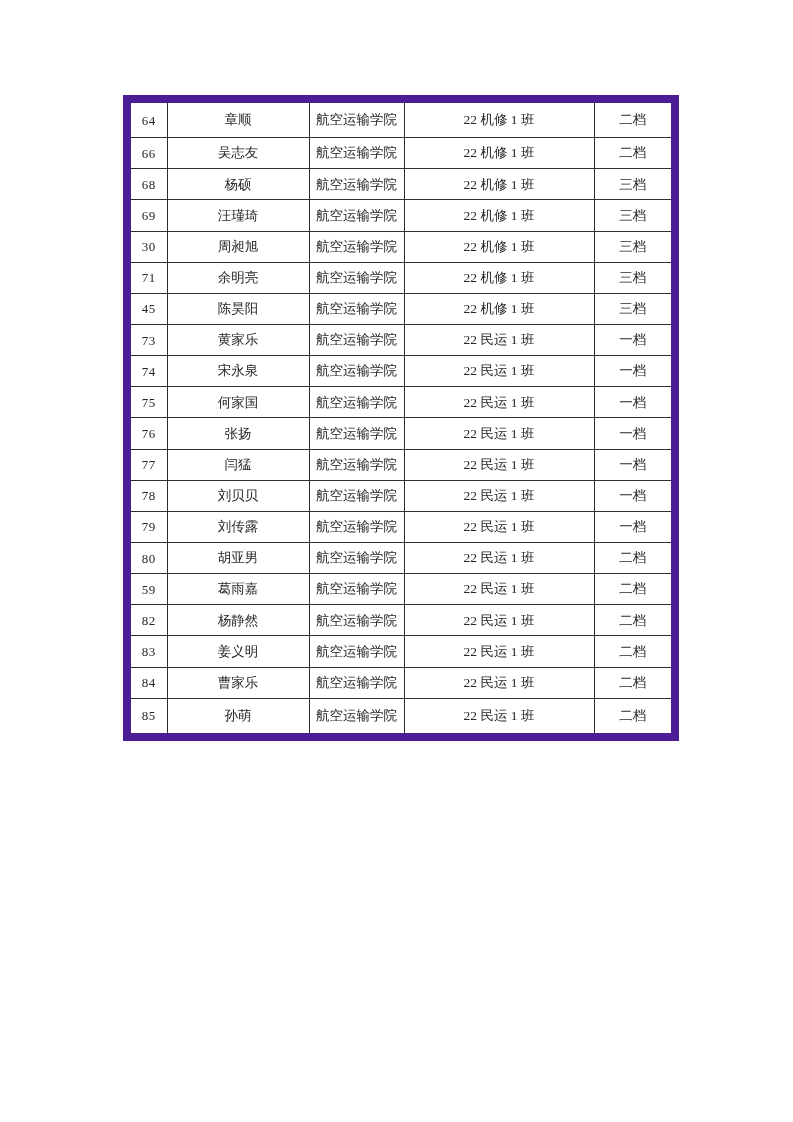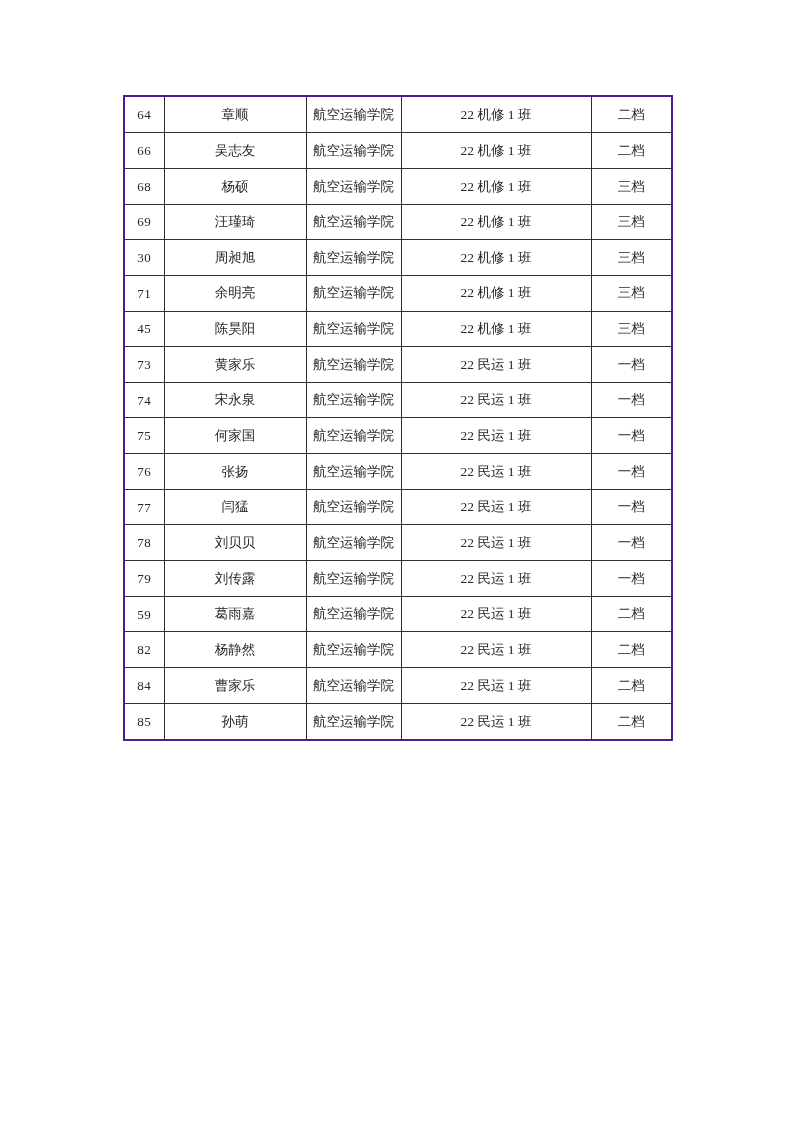--- a/index.html
+++ b/index.html
@@ -17,21 +17,21 @@
     color: #262626;
   }
   table.roster {
     position: absolute;
     left: 123px;
     top: 95px;
     width: 548px;
     height: 646px;
     border-collapse: collapse;
     table-layout: fixed;
-    border: 2px solid #4c1d95;
+    border: 8px solid #4c1d95;
   }
   table.roster td {
     border: 1px solid #2e2e2e;
     text-align: center;
     vertical-align: middle;
     font-size: 13.5px;
     line-height: 1;
     padding: 0;
     overflow: hidden;
     white-space: nowrap;
@@ -147,29 +147,43 @@
           <td>一档</td>
         </tr>
         <tr>
           <td class="num">79</td>
           <td>刘传露</td>
           <td>航空运输学院</td>
           <td>22 民运 1 班</td>
           <td>一档</td>
         </tr>
         <tr>
+          <td class="num">80</td>
+          <td>胡亚男</td>
+          <td>航空运输学院</td>
+          <td>22 民运 1 班</td>
+          <td>二档</td>
+        </tr>
+        <tr>
           <td class="num">59</td>
           <td>葛雨嘉</td>
           <td>航空运输学院</td>
           <td>22 民运 1 班</td>
           <td>二档</td>
         </tr>
         <tr>
           <td class="num">82</td>
           <td>杨静然</td>
+          <td>航空运输学院</td>
+          <td>22 民运 1 班</td>
+          <td>二档</td>
+        </tr>
+        <tr>
+          <td class="num">83</td>
+          <td>姜义明</td>
           <td>航空运输学院</td>
           <td>22 民运 1 班</td>
           <td>二档</td>
         </tr>
         <tr>
           <td class="num">84</td>
           <td>曹家乐</td>
           <td>航空运输学院</td>
           <td>22 民运 1 班</td>
           <td>二档</td>

